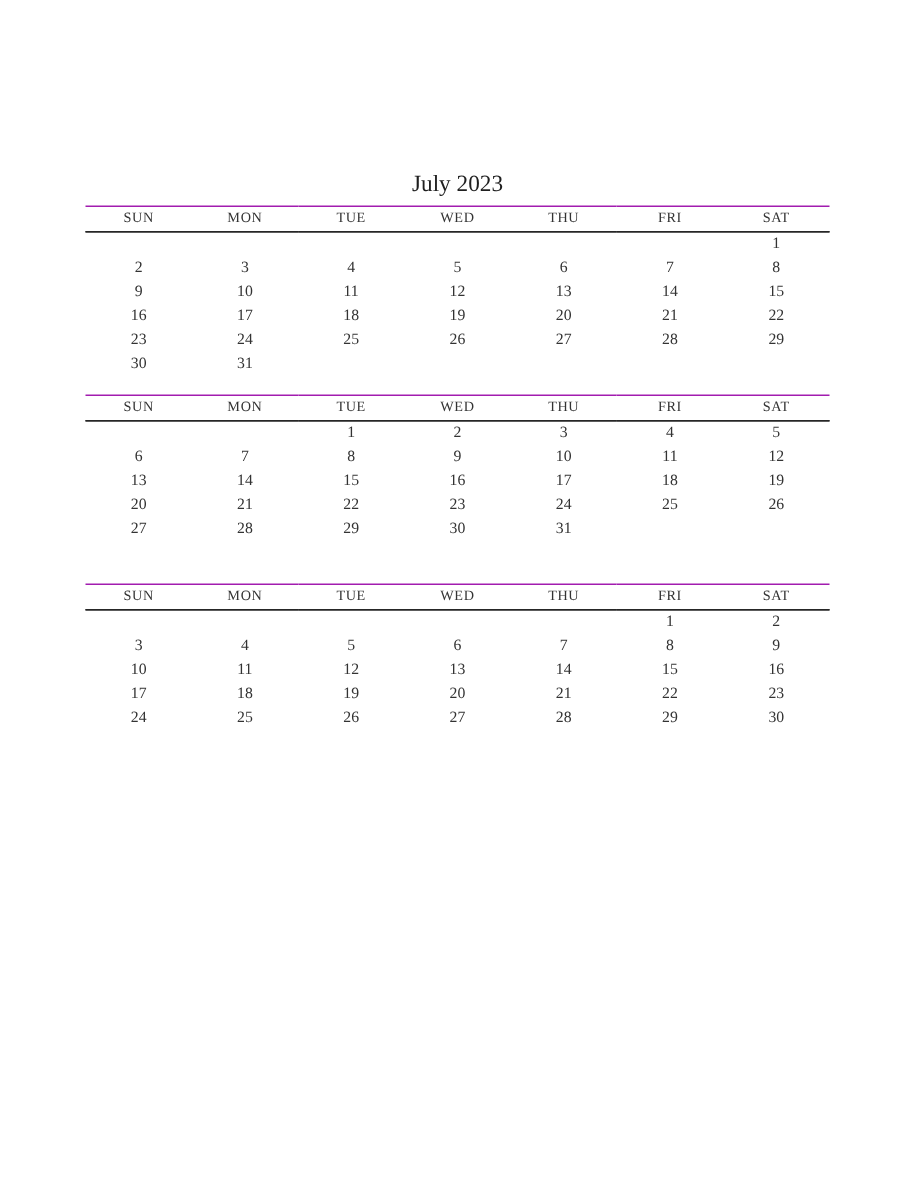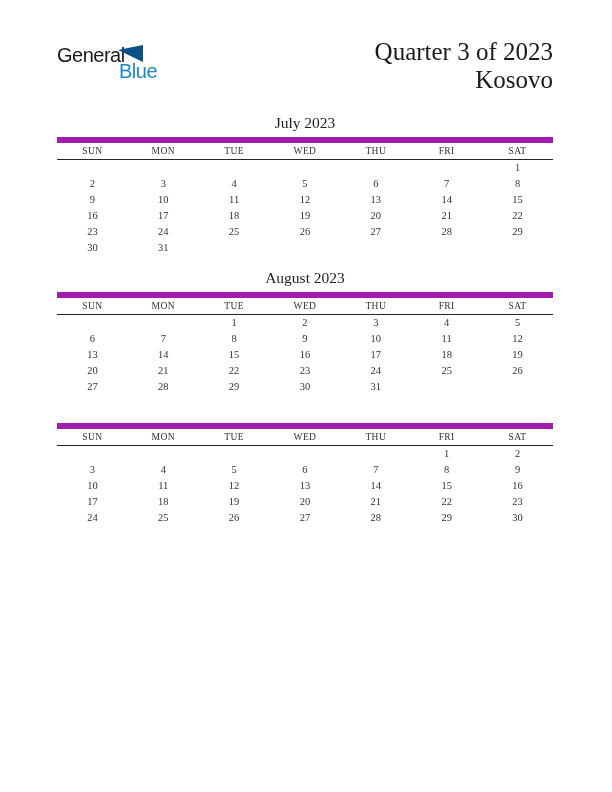--- a/index.html
+++ b/index.html
@@ -82,21 +82,21 @@
     line-height: 20px;
     margin-bottom: 4px;
     color: #1f1f1f;
   }
   table.cal {
     width: 100%;
     border-collapse: collapse;
     table-layout: fixed;
   }
   table.cal thead tr {
-    border-top: 6px solid #a21caf;
+    border-top: 1px solid #a21caf;
     border-bottom: 1px solid #262626;
   }
   table.cal th {
     height: 16px;
     font-size: 9.5px;
     font-weight: normal;
     letter-spacing: 0.4px;
     color: #333333;
     text-align: center;
     padding: 0;
@@ -108,31 +108,20 @@
     text-align: center;
     padding: 0;
     line-height: 16px;
   }
 </style>
 </head>
 <body>
 
 <div class="page">
 
-  <div class="header">
-    <div class="logo">
-      <span class="logo-general">General</span>
-      <span class="logo-triangle"></span>
-      <span class="logo-blue">Blue</span>
-    </div>
-    <div class="doc-title">
-      <div>Quarter 3 of 2023</div>
-      <div>Kosovo</div>
-    </div>
-  </div>
 
   <div class="months">
     <section class="month">
       <div class="month-title">July 2023</div>
       <table class="cal">
           <thead>
             <tr>
               <th>SUN</th>
               <th>MON</th>
               <th>TUE</th>
@@ -194,21 +183,20 @@
               <td></td>
               <td></td>
               <td></td>
               <td></td>
               <td></td>
             </tr>
           </tbody>
         </table>
     </section>
     <section class="month">
-      <div class="month-title">August 2023</div>
       <table class="cal">
           <thead>
             <tr>
               <th>SUN</th>
               <th>MON</th>
               <th>TUE</th>
               <th>WED</th>
               <th>THU</th>
               <th>FRI</th>
               <th>SAT</th>

